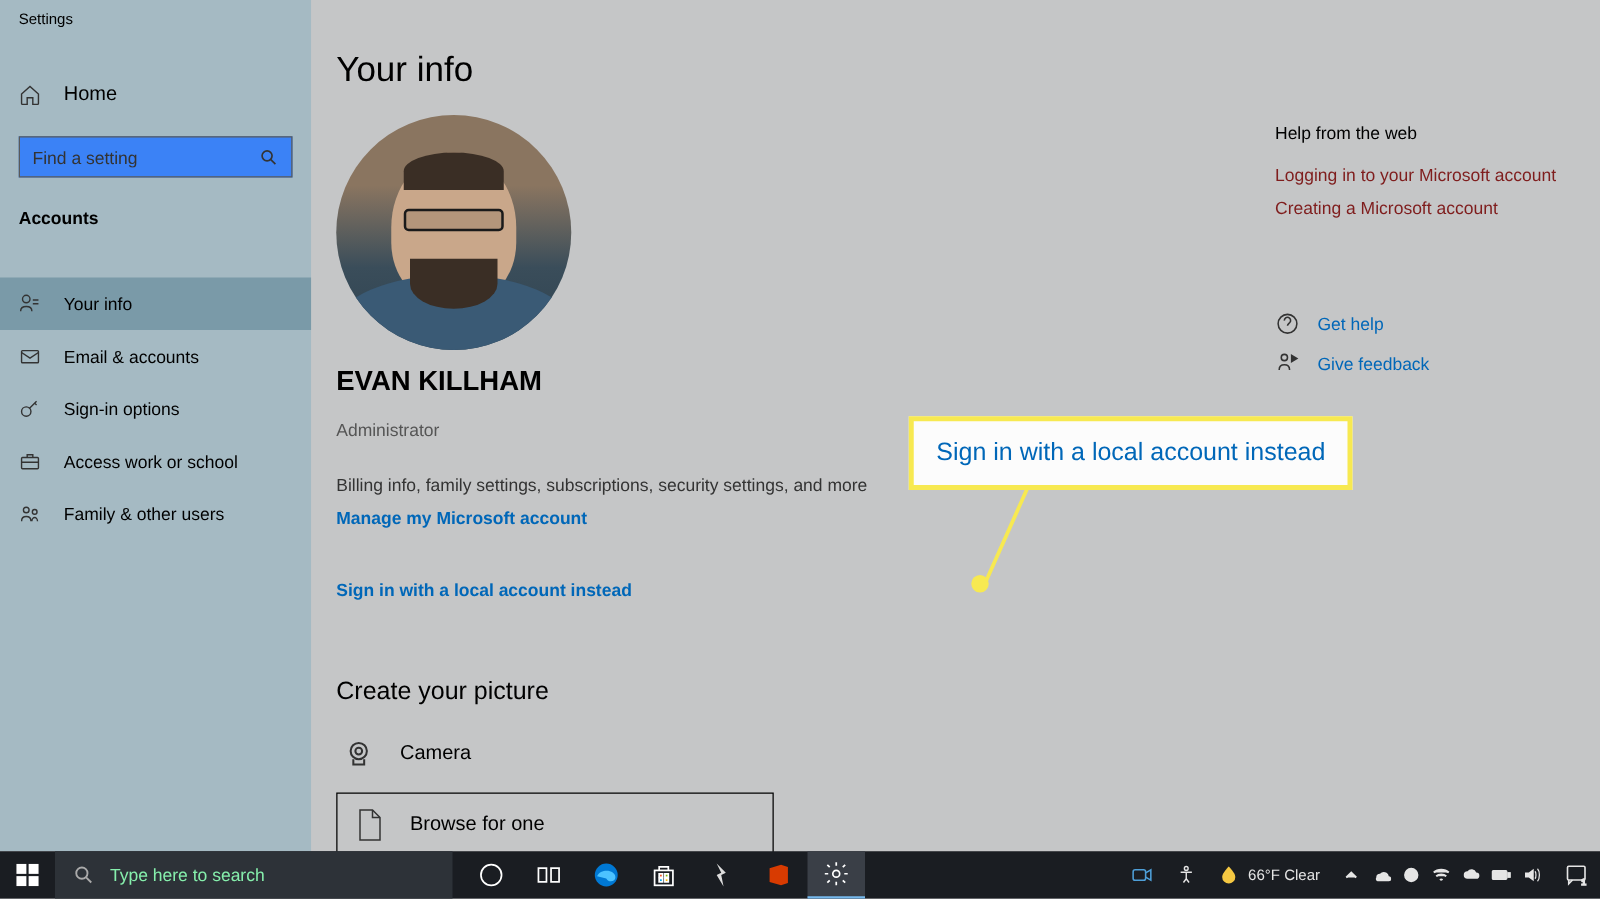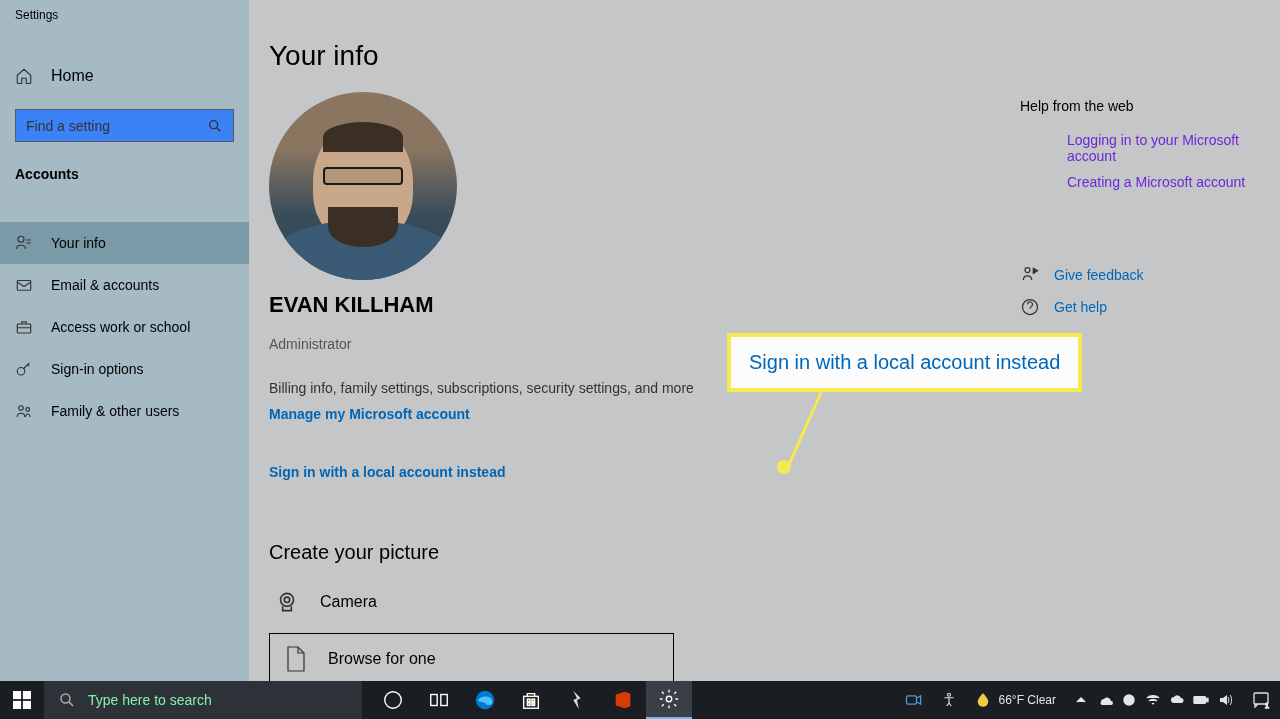--- a/index.html
+++ b/index.html
@@ -50,27 +50,27 @@
     .signin-link { margin-top: 40px; position: relative; }
     
     .callout-box { position: absolute; left: 478px; top: 333px; background: #fcfcfc; border: 4px solid #f7e951; padding: 14px 18px; z-index: 10; }
     .callout-text { color: #0067b8; font-size: 20px; }
     .callout-line { position: absolute; width: 3px; background: #f7e951; transform-origin: top center; z-index: 5; }
     .callout-dot { position: absolute; width: 14px; height: 14px; background: #f7e951; border-radius: 50%; z-index: 6; }
     
     .create-picture-title { font-size: 20px; font-weight: 400; margin-top: 60px; }
     .camera-row { display: flex; align-items: center; gap: 20px; margin-top: 25px; padding-left: 5px; }
     .camera-icon { width: 26px; height: 26px; }
-    .browse-box { border: 1px solid #000; width: 405px; height: 52px; margin-top: 18px; display: flex; align-items: center; gap: 20px; padding: 0 14px; cursor: pointer; }
+    .browse-box { border: 1px solid #000; width: 350px; height: 52px; margin-top: 18px; display: flex; align-items: center; gap: 20px; padding: 0 14px; cursor: pointer; }
     .browse-box svg { width: 24px; height: 28px; }
     
     
     .help-panel { width: 260px; padding-top: 58px; padding-right: 20px; }
     .help-title { font-size: 14px; margin-bottom: 18px; }
-    .help-link { color: #6d28d9; font-size: 14px; display: block; margin-bottom: 10px; cursor: pointer; margin-left: 47px; }
+    .help-link { color: #7f1d1d; font-size: 14px; display: block; margin-bottom: 10px; cursor: pointer; }
     .help-action { display: flex; align-items: center; gap: 14px; margin-top: 30px; cursor: pointer; }
     .help-action svg { width: 20px; height: 20px; }
     .help-action + .help-action { margin-top: 12px; }
     .help-action span { color: #0067b8; font-size: 14px; }
     
     
     .taskbar { position: absolute; bottom: 0; left: 0; right: 0; height: 38px; background: #1a1d22; display: flex; align-items: center; }
     .start-btn { width: 44px; height: 38px; display: flex; align-items: center; justify-content: center; cursor: pointer; }
     .start-btn svg { width: 18px; height: 18px; }
     .taskbar-search { width: 318px; height: 38px; background: #2d3238; display: flex; align-items: center; padding: 0 14px; gap: 12px; cursor: text; }
@@ -125,31 +125,31 @@
       </div>
       <div class="nav-item">
         <svg viewBox="0 0 24 24" fill="none" stroke="#333" stroke-width="1.5">
             <rect x="3" y="6" width="18" height="13" rx="1"></rect>
             <path d="M3 8l9 6 9-6"></path>
           </svg>
         <span>Email &amp; accounts</span>
       </div>
       <div class="nav-item">
         <svg viewBox="0 0 24 24" fill="none" stroke="#333" stroke-width="1.5">
+            <circle cx="8" cy="15" r="5"></circle>
+            <path d="M11 12l8-8M17 6l2 2"></path>
+          </svg>
+        <span>Sign-in options</span>
+      </div>
+      <div class="nav-item">
+        <svg viewBox="0 0 24 24" fill="none" stroke="#333" stroke-width="1.5">
             <rect x="3" y="8" width="18" height="12" rx="1"></rect>
             <path d="M9 8V5h6v3M3 13h18"></path>
           </svg>
         <span>Access work or school</span>
-      </div>
-      <div class="nav-item">
-        <svg viewBox="0 0 24 24" fill="none" stroke="#333" stroke-width="1.5">
-            <circle cx="8" cy="15" r="5"></circle>
-            <path d="M11 12l8-8M17 6l2 2"></path>
-          </svg>
-        <span>Sign-in options</span>
       </div>
       <div class="nav-item">
         <svg viewBox="0 0 24 24" fill="none" stroke="#333" stroke-width="1.5">
             <circle cx="8" cy="8" r="3"></circle>
             <circle cx="17" cy="10" r="2.5"></circle>
             <path d="M3 20c0-3 2-5 5-5s5 2 5 5M14 20c0-2 1.5-4 3-4s3 2 3 4"></path>
           </svg>
         <span>Family &amp; other users</span>
       </div>
     </div>
@@ -208,32 +208,32 @@
       </div>
     </div>
 
     <div class="help-panel">
       <div class="help-title">Help from the web</div>
       <a class="help-link">Logging in to your Microsoft account</a>
       <a class="help-link">Creating a Microsoft account</a>
       <div style="height:35px"></div>
       <div class="help-action">
         <svg viewBox="0 0 24 24" fill="none" stroke="#333" stroke-width="1.5">
+            <circle cx="12" cy="12" r="9"></circle>
+            <path d="M9 9a3 3 0 115 2c-1 1-2 1.5-2 3M12 18h.01"></path>
+          </svg>
+        <span>Get help</span>
+      </div>
+      <div class="help-action">
+        <svg viewBox="0 0 24 24" fill="none" stroke="#333" stroke-width="1.5">
             <circle cx="9" cy="6" r="3"></circle>
             <path d="M4 18c0-3 2-5 5-5s5 2 5 5"></path>
             <path d="M16 4l5 3-5 3V4z" fill="#333"></path>
           </svg>
         <span>Give feedback</span>
-      </div>
-      <div class="help-action">
-        <svg viewBox="0 0 24 24" fill="none" stroke="#333" stroke-width="1.5">
-            <circle cx="12" cy="12" r="9"></circle>
-            <path d="M9 9a3 3 0 115 2c-1 1-2 1.5-2 3M12 18h.01"></path>
-          </svg>
-        <span>Get help</span>
       </div>
     </div>
 
     <div class="callout-box">
       <span class="callout-text">Sign in with a local account instead</span>
     </div>
     <div class="callout-line" style="left:573px; top:387px; height:90px; transform: rotate(24deg);"></div>
     <div class="callout-dot" style="left:528px; top:460px;"></div>
   </div>
 </div>

